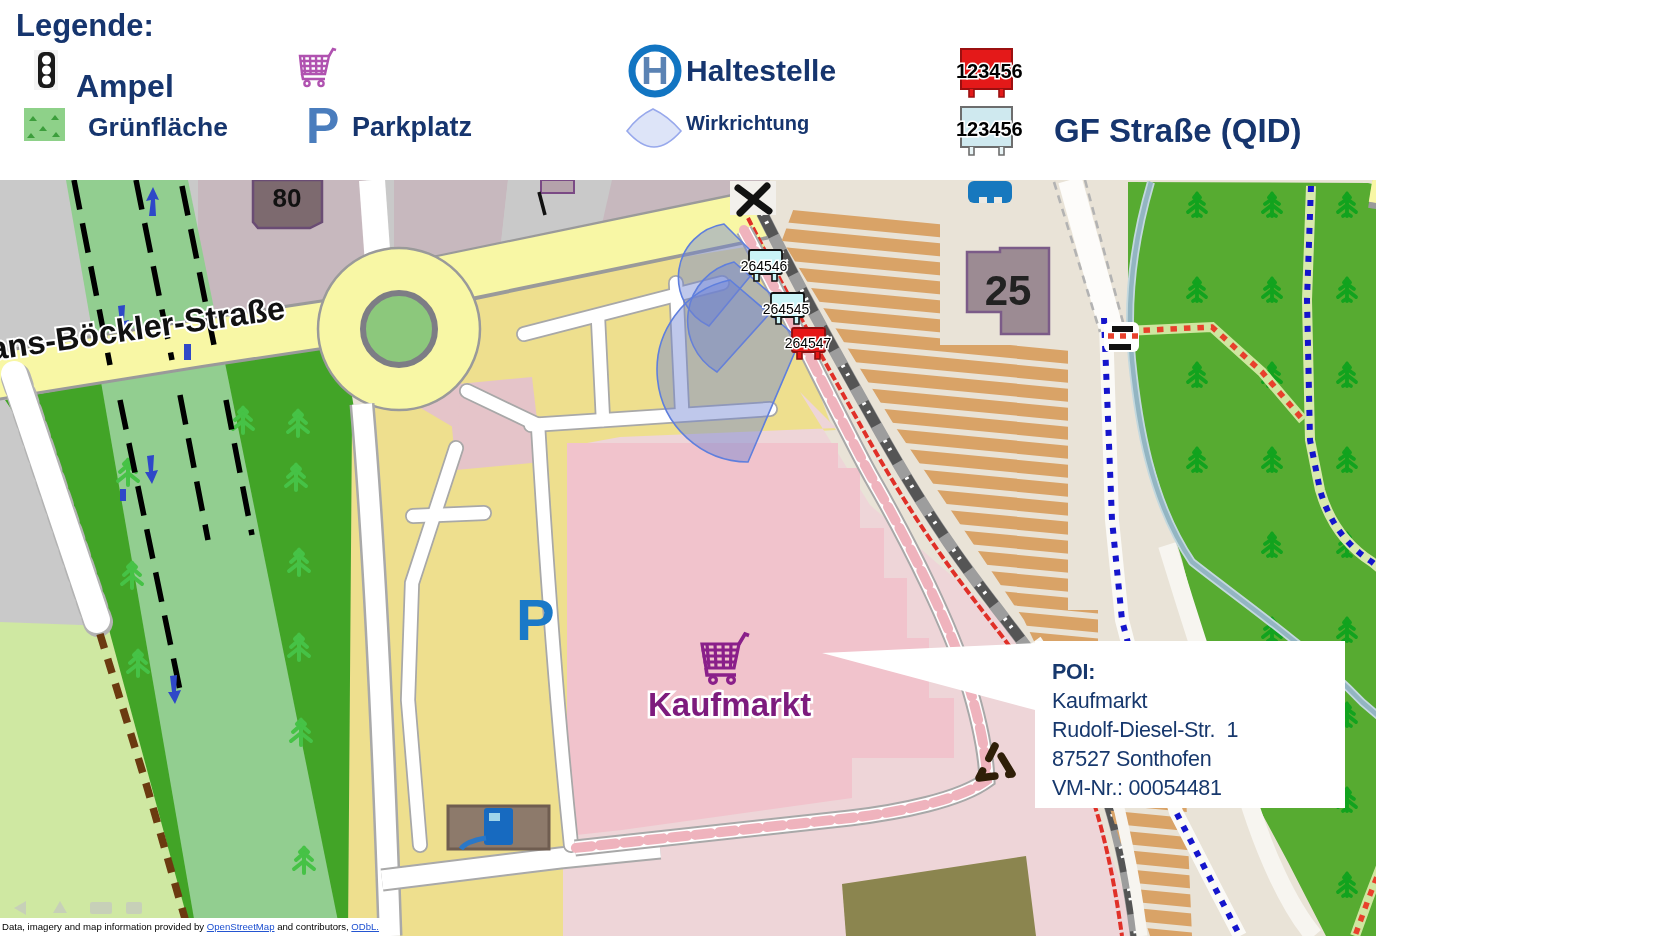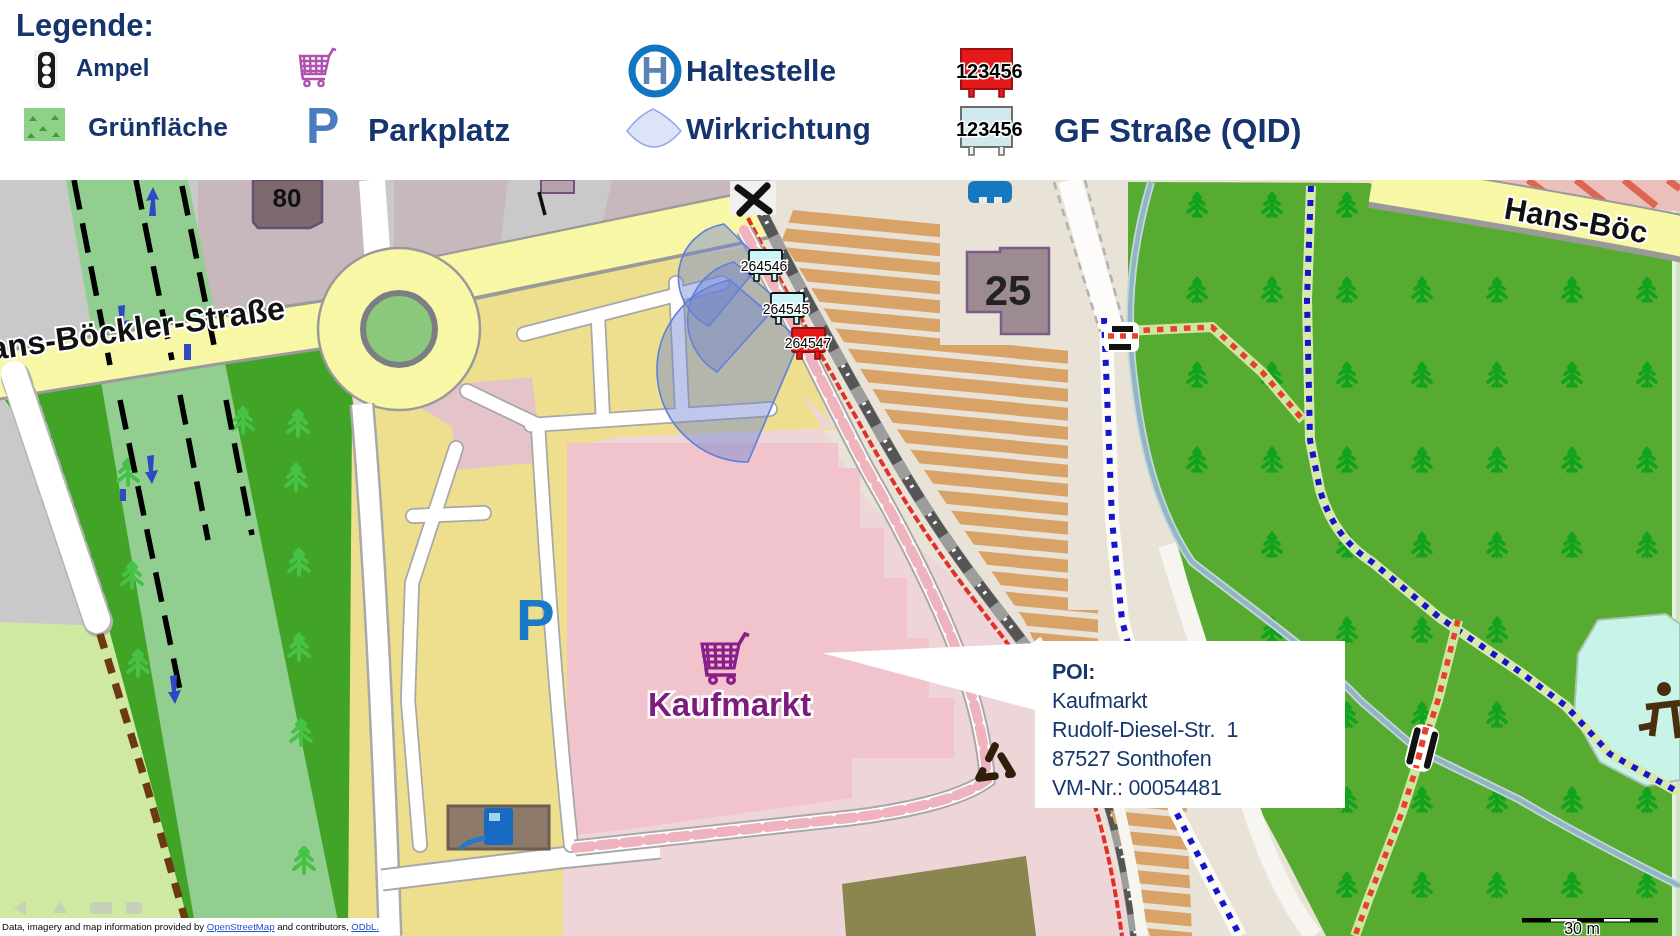--- a/index.html
+++ b/index.html
@@ -1,37 +1,37 @@
 <!DOCTYPE html>
 <html><head>
 <meta charset="utf-8">
 <style>
 html,body{margin:0;padding:0}
-.page{position:relative;width:1680px;height:936px;background:#3b82f6;overflow:hidden;font-family:"Liberation Sans",sans-serif}
+.page{position:relative;width:1376px;height:936px;background:#3b82f6;overflow:hidden;font-family:"Liberation Sans",sans-serif}
 .lg{position:absolute;color:#16356e;font-weight:bold;white-space:nowrap}
 </style>
 </head>
 <body>
 <div class="page">
 
 <div style="position:absolute;left:0;top:0;width:1680px;height:180px;background:#fff"></div>
 
 <div class="lg" style="left:16px;top:8px;font-size:31px">Legende:</div>
 
-<div class="lg" style="left:76px;top:54px;font-size:24px">Ampel</div>
+<div class="lg" style="left:76px;top:68px;font-size:32px">Ampel</div>
 
 
 <div class="lg" style="left:686px;top:54px;font-size:30px">Haltestelle</div>
 
 
 <div class="lg" style="left:88px;top:112px;font-size:26.5px">Grünfläche</div>
 
-<div class="lg" style="left:368px;top:112px;font-size:32px">Parkplatz</div>
-
-<div class="lg" style="left:686px;top:112px;font-size:30px">Wirkrichtung</div>
+<div class="lg" style="left:352px;top:112px;font-size:27px">Parkplatz</div>
+
+<div class="lg" style="left:686px;top:112px;font-size:20px">Wirkrichtung</div>
 
 <div class="lg" style="left:1054px;top:112px;font-size:33px">GF Straße (QID)</div>
 
 <svg id="legicons" style="position:absolute;left:0;top:0" width="1680" height="180" viewBox="0 0 1680 180">
 
 <g>
 <rect x="34" y="50" width="24" height="40" fill="#f4f4f4"></rect>
 <rect x="38" y="52" width="17" height="36" rx="6" fill="#1a1a1a"></rect>
 <circle cx="46.5" cy="60" r="4.6" fill="#fff"></circle>
 <circle cx="46.5" cy="70" r="4.6" fill="#fff"></circle>

